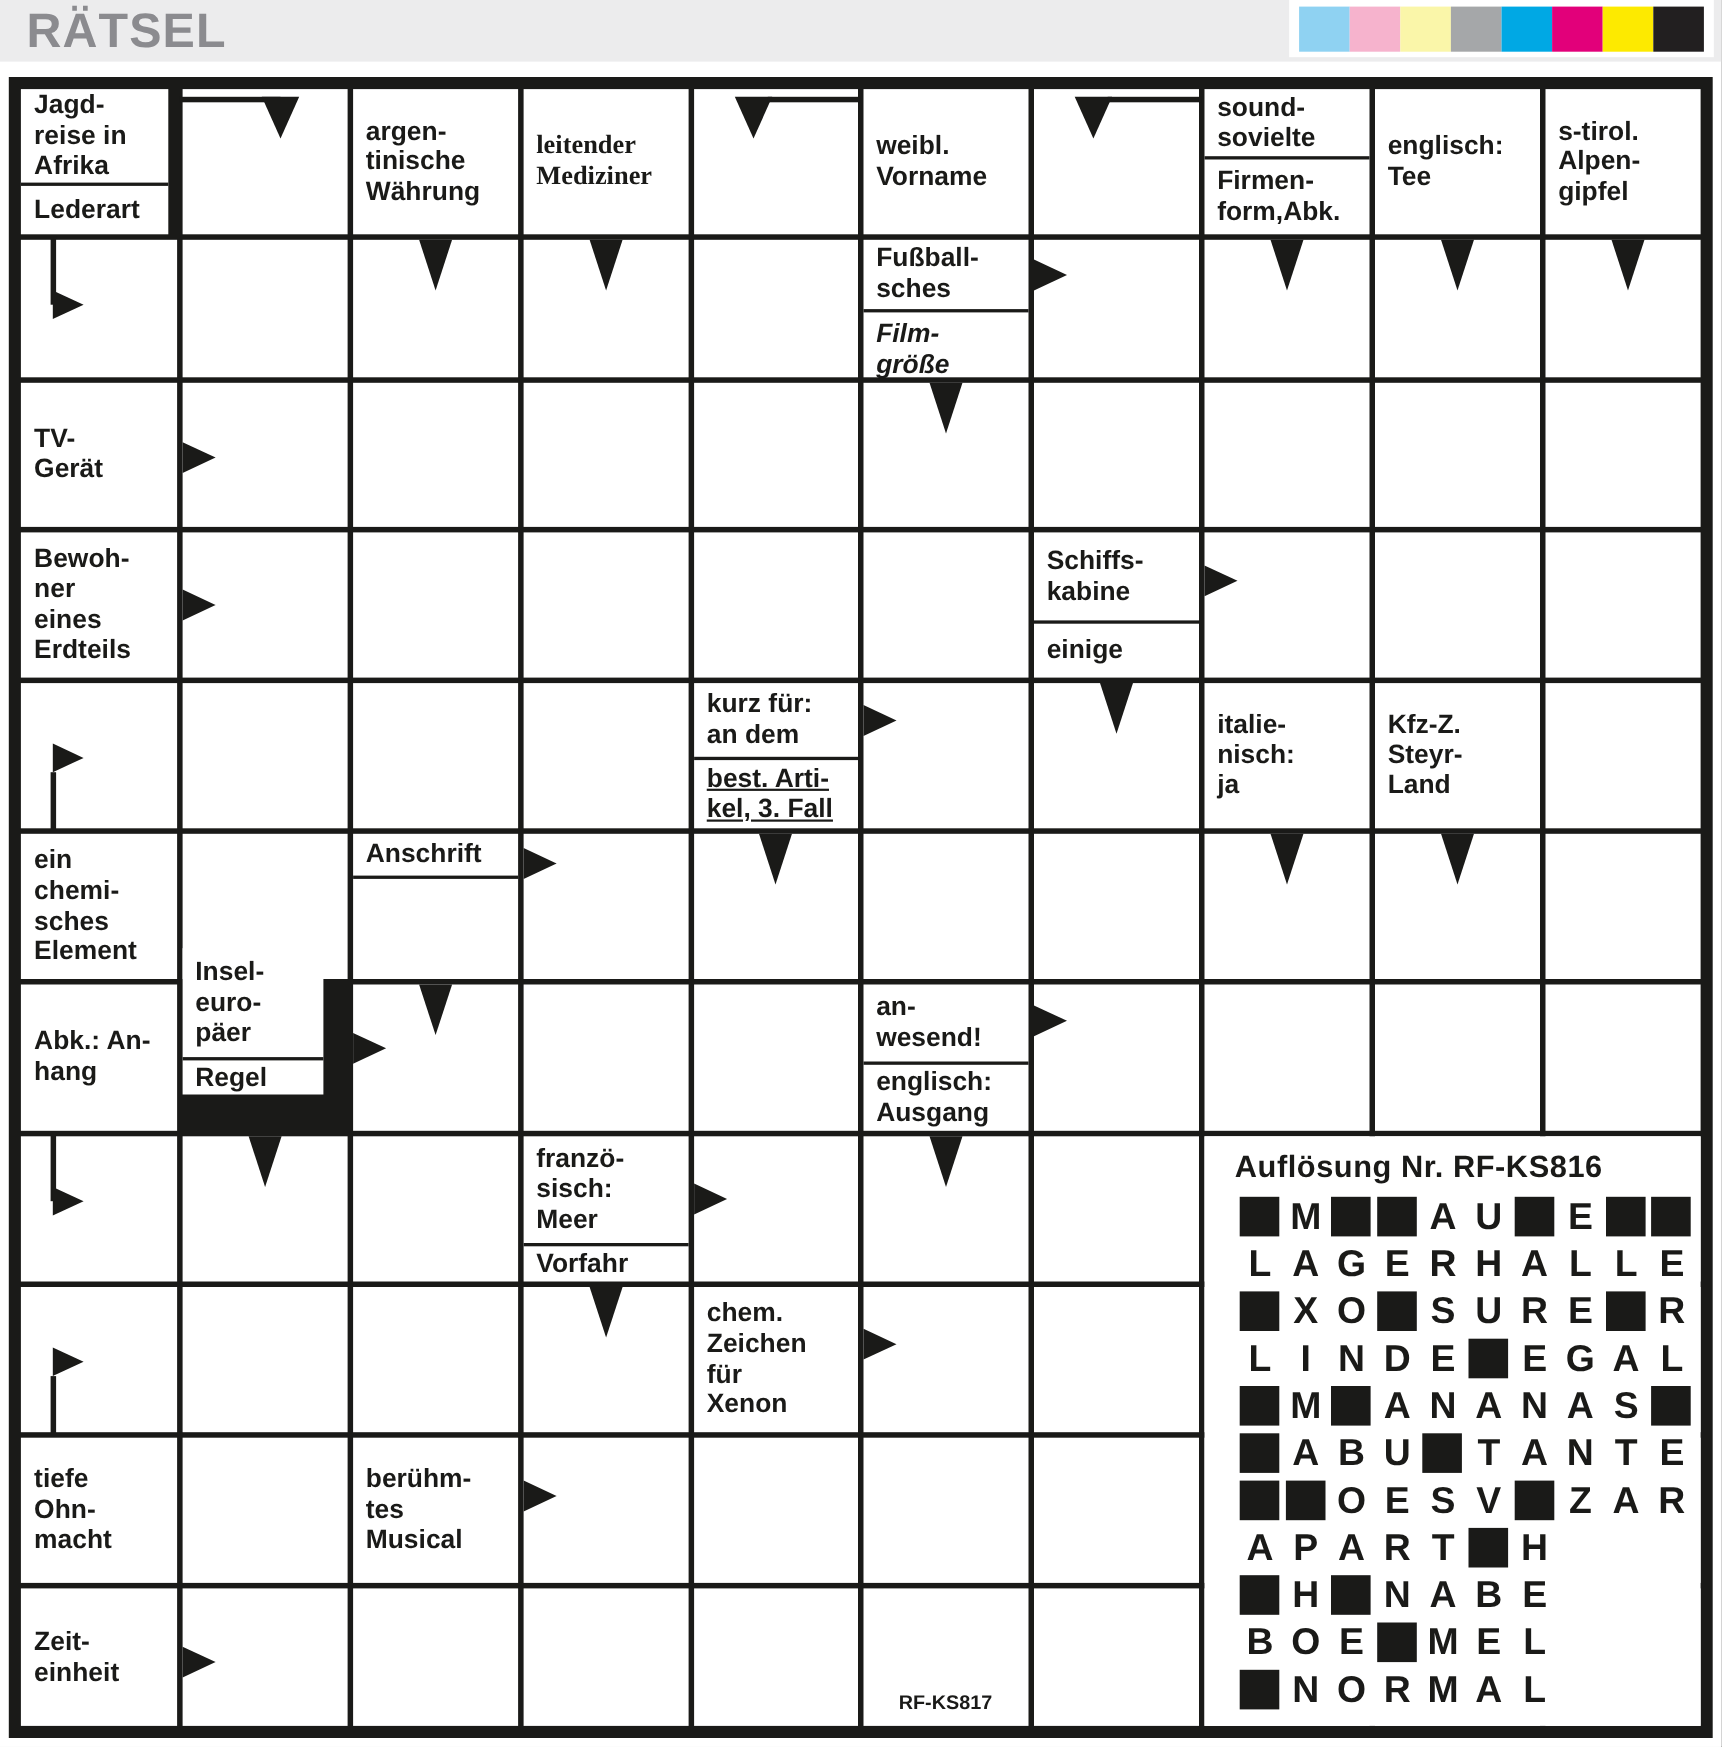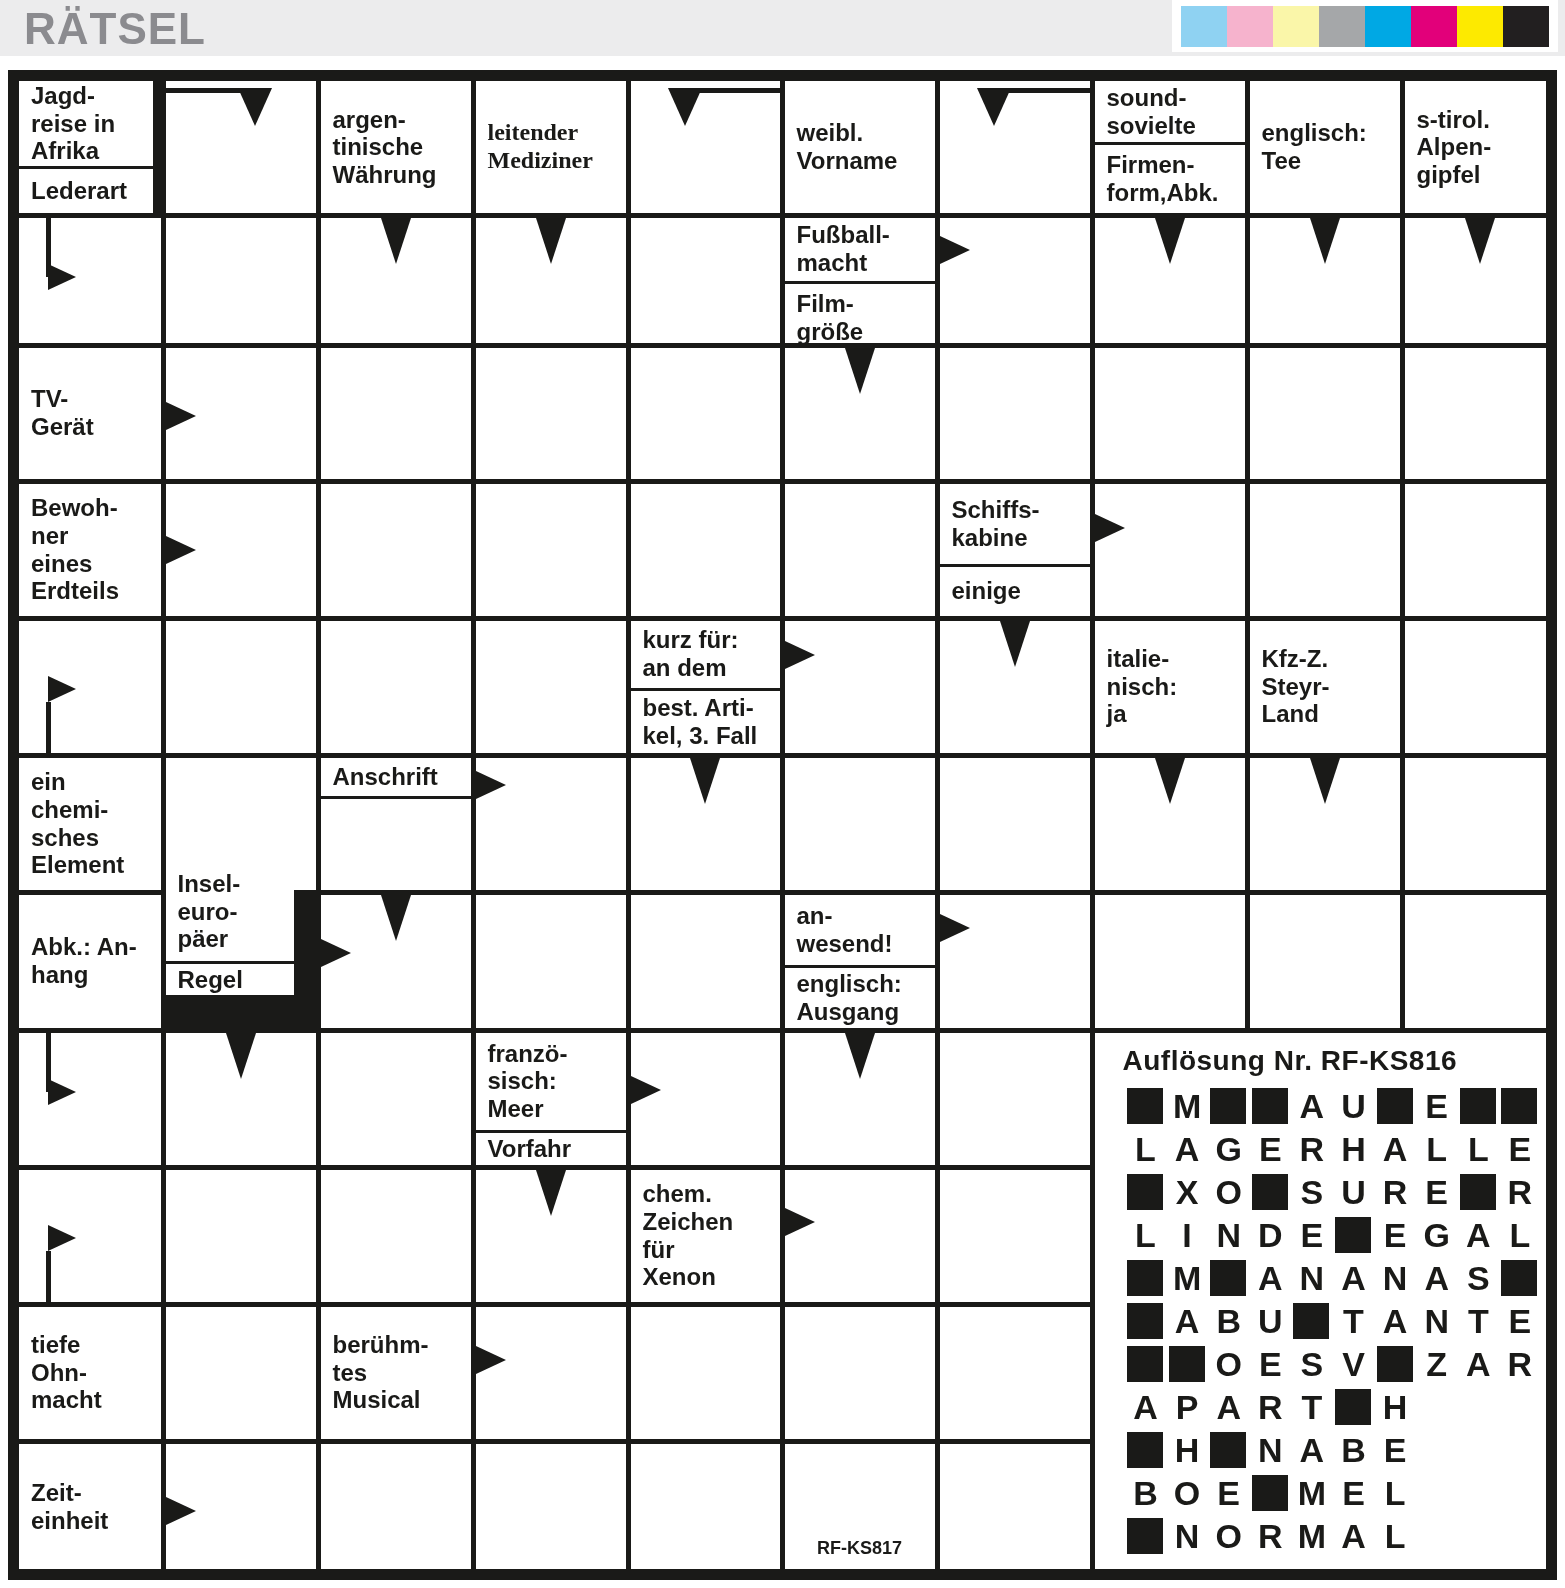--- a/index.html
+++ b/index.html
@@ -90,23 +90,23 @@
 Alpen-
 gipfel</div>
       </div>
       <div class="cell" style="left: 11px; top: 147.5px; width: 141.5px; height: 125px;"></div>
       <div class="cell" style="left: 157.5px; top: 147.5px; width: 150px; height: 125px;"></div>
       <div class="cell" style="left: 312.5px; top: 147.5px; width: 150px; height: 125px;"></div>
       <div class="cell" style="left: 467.5px; top: 147.5px; width: 150px; height: 125px;"></div>
       <div class="cell" style="left: 622.5px; top: 147.5px; width: 149px; height: 125px;"></div>
       <div class="cell" style="left: 776.5px; top: 147.5px; width: 150px; height: 125px;">
         <div class="clue-part" style="top: 0px; height: 63px;">Fußball-
-macht</div>
+sches</div>
         <div class="sep" style="top: 63px;"></div>
-        <div class="clue-part" style="top: 66px; height: 69px;">Film-
+        <div class="clue-part" style="top: 66px; height: 69px; font-style: italic;">Film-
 größe</div>
       </div>
       <div class="cell" style="left: 931.5px; top: 147.5px; width: 150px; height: 125px;"></div>
       <div class="cell" style="left: 1086.5px; top: 147.5px; width: 150px; height: 125px;"></div>
       <div class="cell" style="left: 1241.5px; top: 147.5px; width: 150px; height: 125px;"></div>
       <div class="cell" style="left: 1396.5px; top: 147.5px; width: 141.5px; height: 125px;"></div>
       <div class="cell" style="left: 11px; top: 277.5px; width: 141.5px; height: 131px;">
         <div class="clue-part" style="top: 0px; height: 131px;">TV-
 Gerät</div>
       </div>
@@ -140,21 +140,21 @@
       <div class="cell" style="left: 1241.5px; top: 413.5px; width: 150px; height: 132px;"></div>
       <div class="cell" style="left: 1396.5px; top: 413.5px; width: 141.5px; height: 132px;"></div>
       <div class="cell" style="left: 11px; top: 550.5px; width: 141.5px; height: 132px;"></div>
       <div class="cell" style="left: 157.5px; top: 550.5px; width: 150px; height: 132px;"></div>
       <div class="cell" style="left: 312.5px; top: 550.5px; width: 150px; height: 132px;"></div>
       <div class="cell" style="left: 467.5px; top: 550.5px; width: 150px; height: 132px;"></div>
       <div class="cell" style="left: 622.5px; top: 550.5px; width: 149px; height: 132px;">
         <div class="clue-part" style="top: 0px; height: 67px;">kurz für:
 an dem</div>
         <div class="sep" style="top: 67px;"></div>
-        <div class="clue-part" style="top: 70px; height: 62px;">best. Arti-
+        <div class="clue-part" style="top: 70px; height: 62px; text-decoration: underline;">best. Arti-
 kel, 3. Fall</div>
       </div>
       <div class="cell" style="left: 776.5px; top: 550.5px; width: 150px; height: 132px;"></div>
       <div class="cell" style="left: 931.5px; top: 550.5px; width: 150px; height: 132px;"></div>
       <div class="cell" style="left: 1086.5px; top: 550.5px; width: 150px; height: 132px;">
         <div class="clue-part" style="top: 0px; height: 132px;">italie-
 nisch:
 ja</div>
       </div>
       <div class="cell" style="left: 1241.5px; top: 550.5px; width: 150px; height: 132px;">

